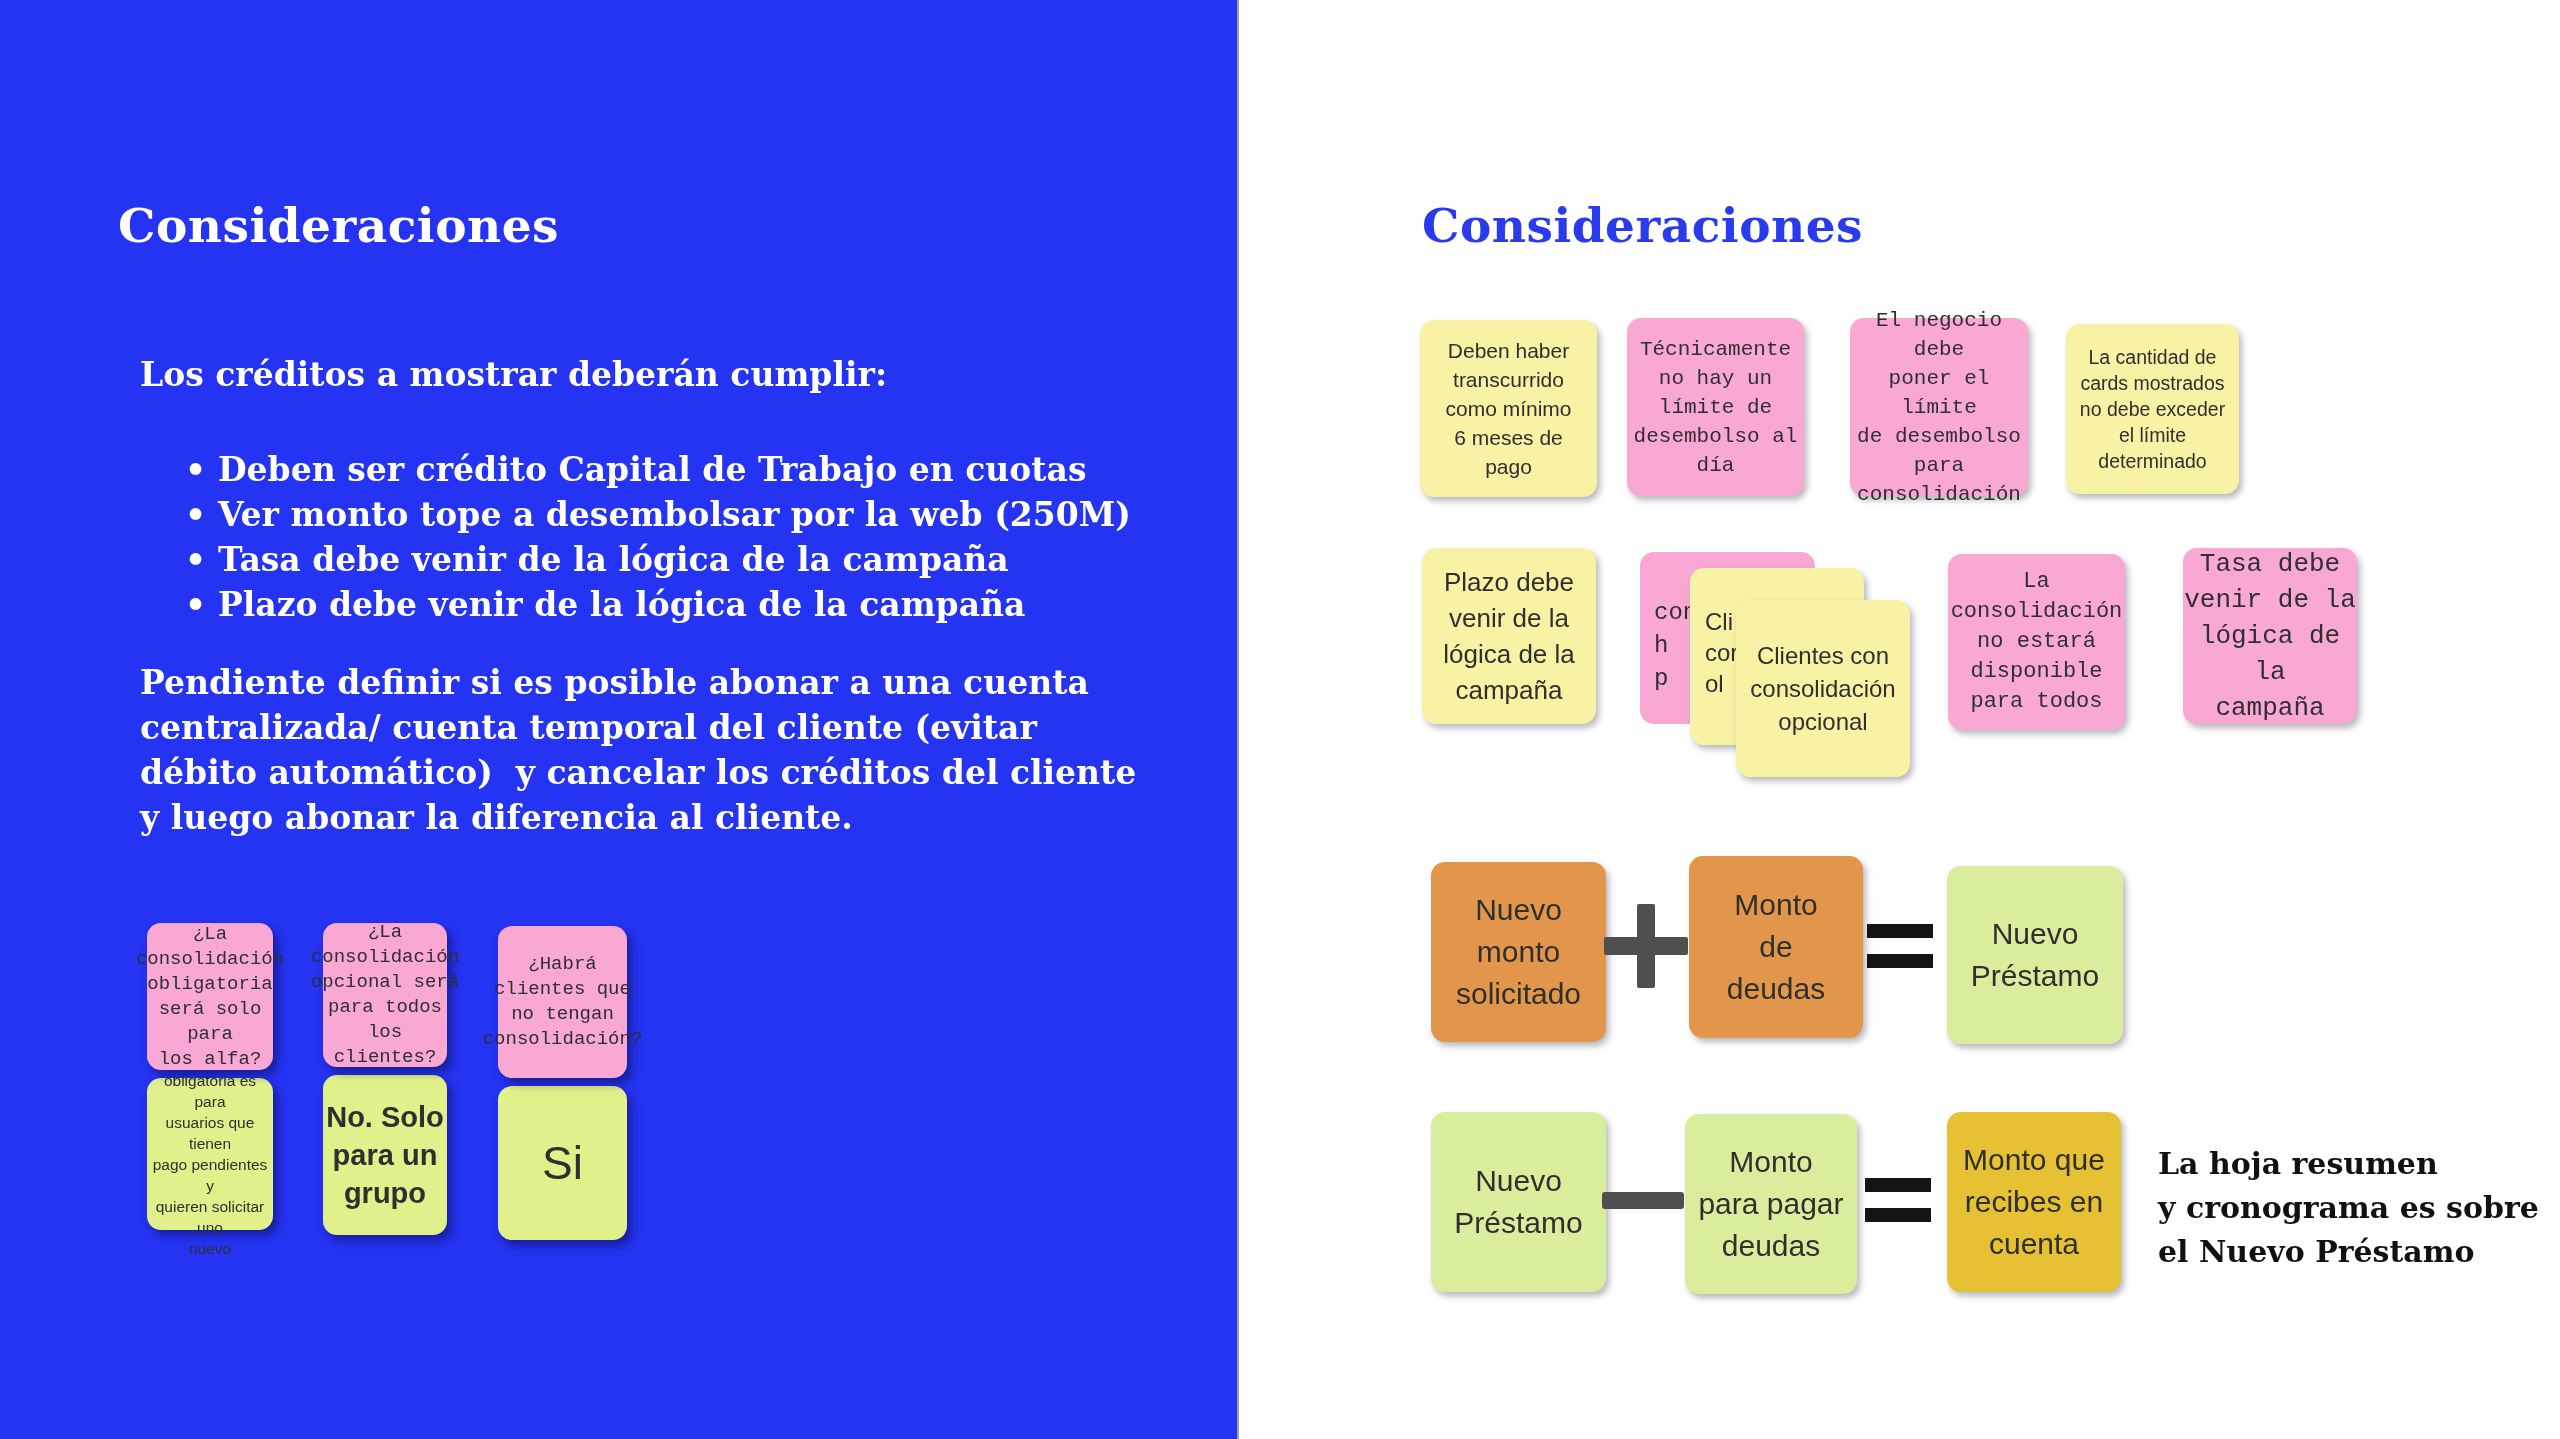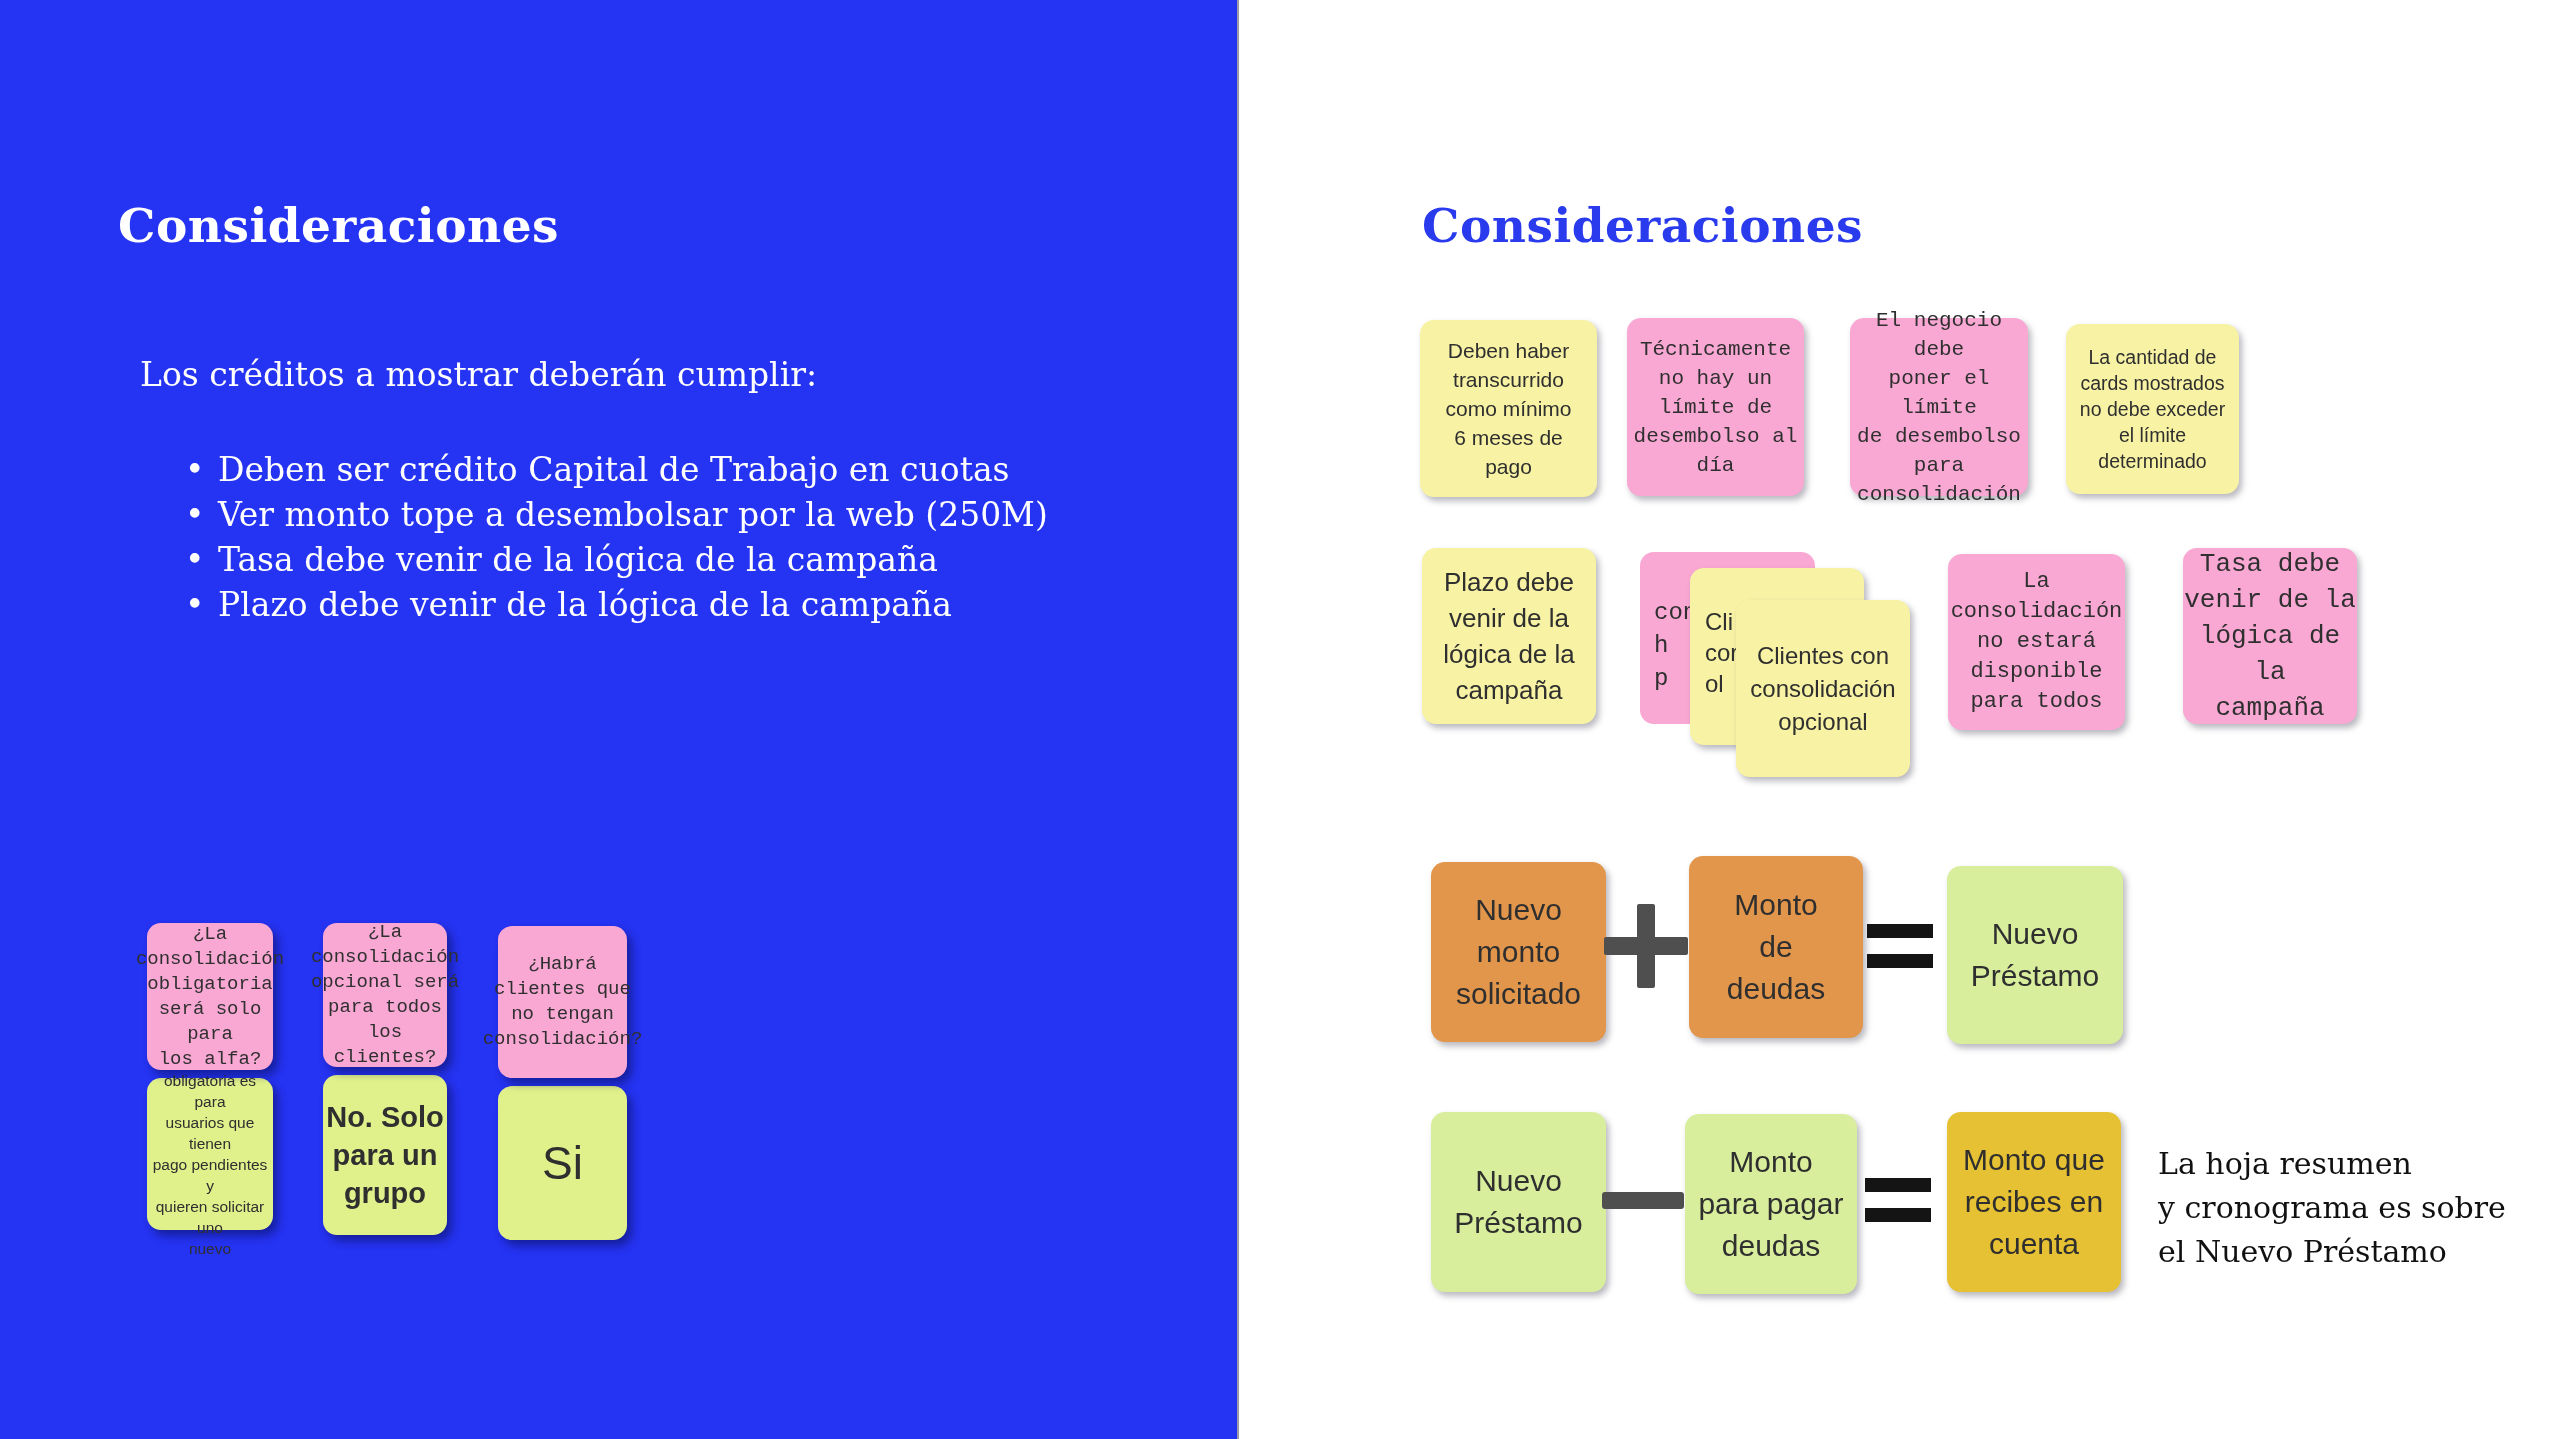--- a/index.html
+++ b/index.html
@@ -2,21 +2,21 @@
 <html><head>
 <meta charset="utf-8">
 <style>
   html,body{margin:0;padding:0;background:#ffffff;}
   .canvas{position:relative;width:2560px;height:1439px;overflow:hidden;background:#ffffff;}
 
   
   .left-slide{position:absolute;left:0;top:0;width:1237px;height:1439px;background:#2533f2;}
   .divider{position:absolute;left:1237px;top:0;width:2px;height:1439px;background:#9b9ba6;}
 
-  .serif{font-family:"DejaVu Serif","Liberation Serif",serif;}
+  .serif{font-family:"DejaVu Serif","Liberation Serif",serif;font-weight:bold;}
   .slide-title{position:absolute;font-size:47px;font-weight:bold;letter-spacing:.5px;margin:0;}
   .left-title{left:118px;top:198px;color:#ffffff;}
   .right-title{left:1422px;top:198px;color:#2a3bee;}
 
   .intro{position:absolute;left:140px;top:355px;color:#ffffff;font-size:33px;margin:0;}
   .bullets{position:absolute;left:218px;top:447px;color:#ffffff;font-size:33px;}
   .bullet-row{position:relative;line-height:45px;}
   .bullet-row::before{content:"\2022";position:absolute;left:-33px;}
   .pending{position:absolute;left:140px;top:660px;color:#ffffff;font-size:33px;line-height:45px;margin:0;white-space:pre-wrap;}
 
@@ -73,20 +73,24 @@
 
     <p class="intro serif">Los créditos a mostrar deberán cumplir:</p>
 
     <div class="bullets serif">
       <div class="bullet-row">Deben ser crédito Capital de Trabajo en cuotas</div>
       <div class="bullet-row">Ver monto tope a desembolsar por la web (250M)</div>
       <div class="bullet-row">Tasa debe venir de la lógica de la campaña</div>
       <div class="bullet-row">Plazo debe venir de la lógica de la campaña</div>
     </div>
 
+    <p class="pending serif">Pendiente definir si es posible abonar a una cuenta
+centralizada/ cuenta temporal del cliente (evitar
+débito automático)  y cancelar los créditos del cliente
+y luego abonar la diferencia al cliente.</p>
 
     <div class="note pink q shB fs19" style="left:147px;top:923px;width:126px;height:147px;">¿La
 consolidación
 obligatoria
 será solo para
 los alfa?</div>
     <div class="note greenL a shB fs15" style="left:147px;top:1070px;width:126px;height:152px;">La consolidación
 obligatoria es para
 usuarios que tienen
 pago pendientes y

